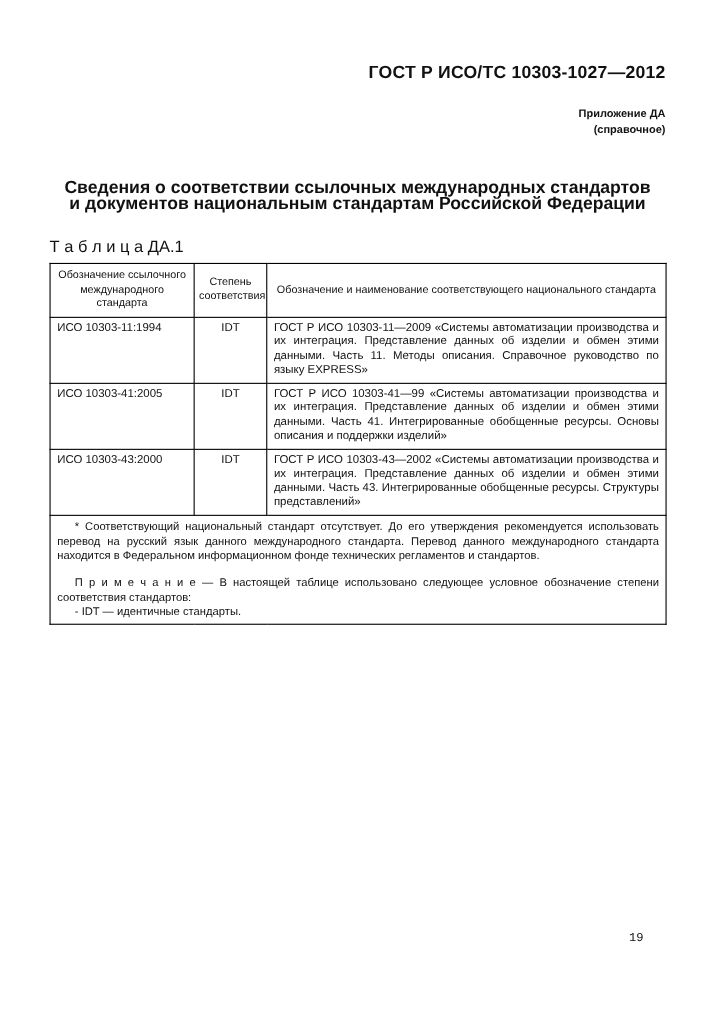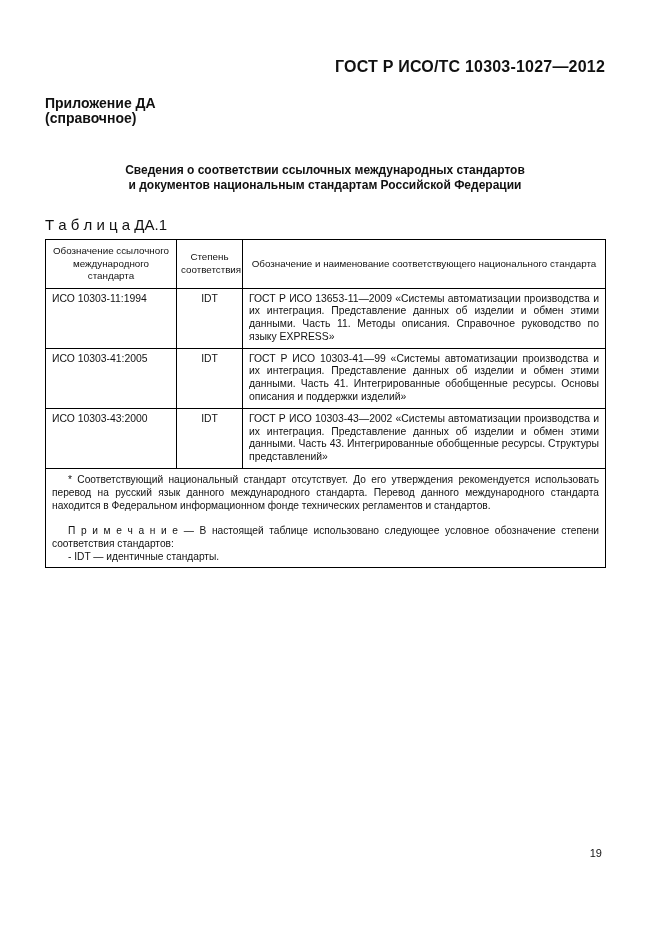--- a/index.html
+++ b/index.html
@@ -20,30 +20,30 @@
     overflow: hidden;
   }
   .doc-header {
     text-align: right;
     font-weight: bold;
     font-size: 16px;
     letter-spacing: 0.2px;
   }
   .annex {
     margin-top: 20px;
-    text-align: left;
+    text-align: right;
     font-weight: bold;
-    font-size: 14px;
+    font-size: 10px;
     line-height: 15px;
   }
   .section-title {
     margin-top: 37px;
     text-align: center;
     font-weight: bold;
-    font-size: 12px;
+    font-size: 16px;
     line-height: 15px;
   }
   .table-caption {
     margin-top: 23px;
     font-size: 15px;
   }
   table.corr-table {
     margin-top: 6px;
     width: 560px;
     border-collapse: collapse;
@@ -89,22 +89,23 @@
     text-indent: 16px;
   }
   .note-item {
     margin: 0 0 0 16px;
     font-size: 10.2px;
     line-height: 13px;
   }
   .page-number {
     position: absolute;
     top: 847px;
-    right: 59px;
+    right: 76px;
     font-size: 11px;
+    font-family: Liberation Mono, monospace;
   }
 </style>
 </head>
 <body>
 
 <div class="page">
 
   <div class="doc-header">ГОСТ Р ИСО/ТС 10303-1027—2012</div>
 
   <div class="annex">
@@ -129,21 +130,21 @@
       <tr>
         <th>Обозначение ссылочного международного стандарта</th>
         <th>Степень соответствия</th>
         <th>Обозначение и наименование соответствующего национального стандарта</th>
       </tr>
     </thead>
     <tbody>
       <tr class="row-tall">
         <td class="cell-reference">ИСО 10303-11:1994</td>
         <td class="cell-degree">IDT</td>
-        <td class="cell-national">ГОСТ Р ИСО 13653-11—2009 «Системы автоматизации производства и их интеграция. Представление данных об изделии и обмен этими данными. Часть 11. Методы описания. Справочное руководство по языку EXPRESS»</td>
+        <td class="cell-national">ГОСТ Р ИСО 10303-11—2009 «Системы автоматизации производства и их интеграция. Представление данных об изделии и обмен этими данными. Часть 11. Методы описания. Справочное руководство по языку EXPRESS»</td>
       </tr>
       <tr class="row-tall">
         <td class="cell-reference">ИСО 10303-41:2005</td>
         <td class="cell-degree">IDT</td>
         <td class="cell-national">ГОСТ Р ИСО 10303-41—99 «Системы автоматизации производства и их интеграция. Представление данных об изделии и обмен этими данными. Часть 41. Интегрированные обобщенные ресурсы. Основы описания и поддержки изделий»</td>
       </tr>
       <tr class="row-tall">
         <td class="cell-reference">ИСО 10303-43:2000</td>
         <td class="cell-degree">IDT</td>
         <td class="cell-national">ГОСТ Р ИСО 10303-43—2002 «Системы автоматизации производства и их интеграция. Представление данных об изделии и обмен этими данными. Часть 43. Интегрированные обобщенные ресурсы. Структуры представлений»</td>

